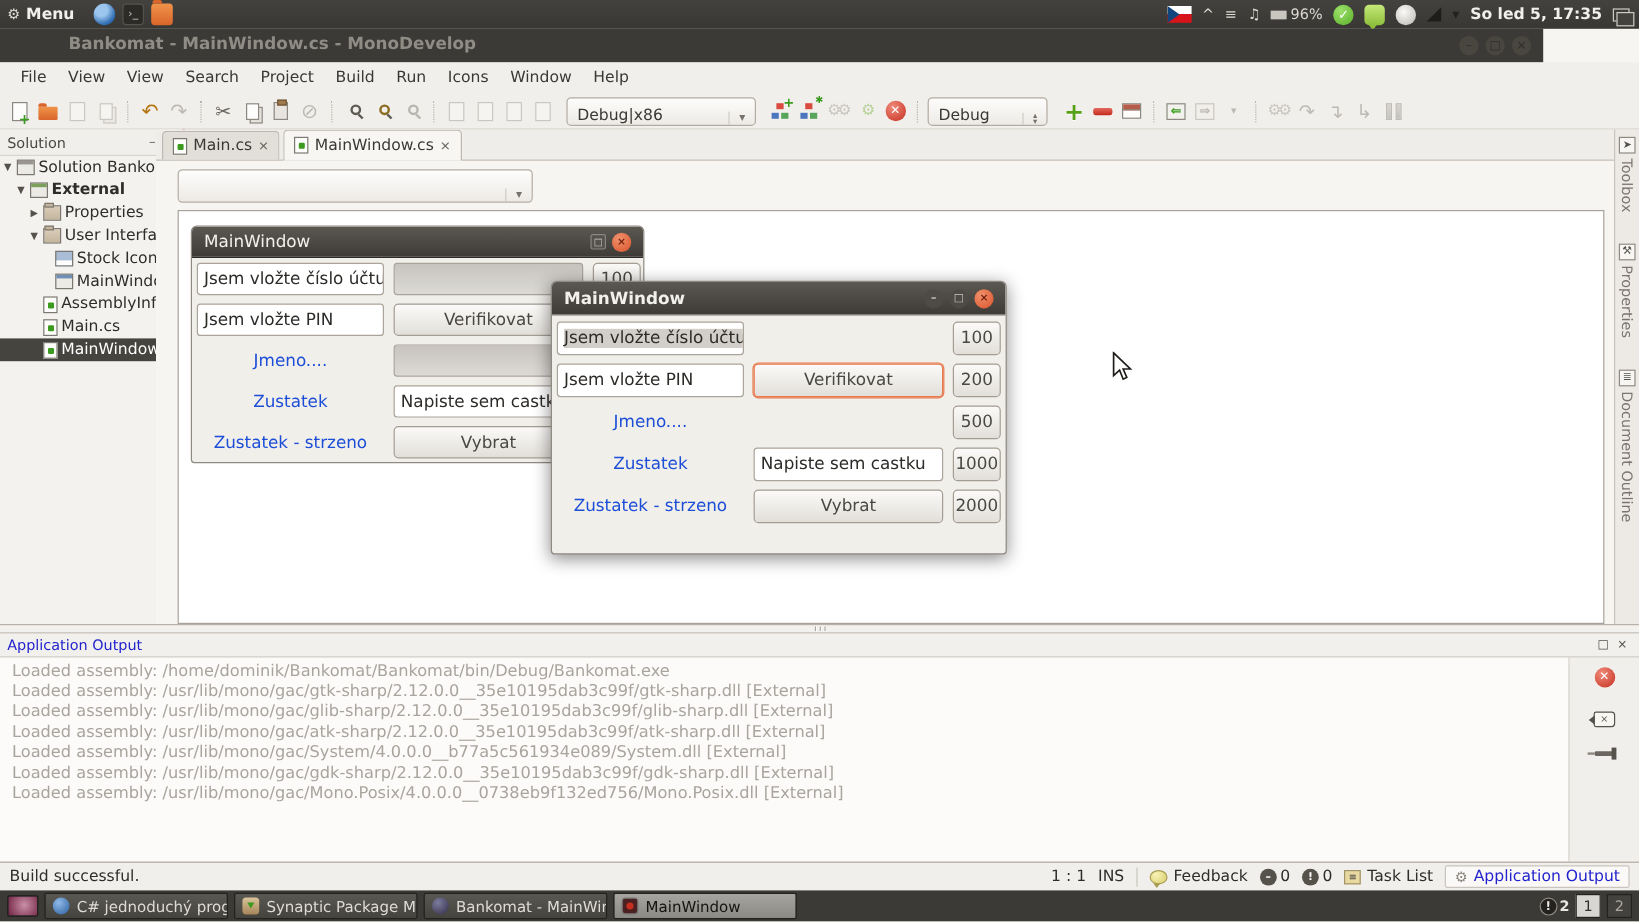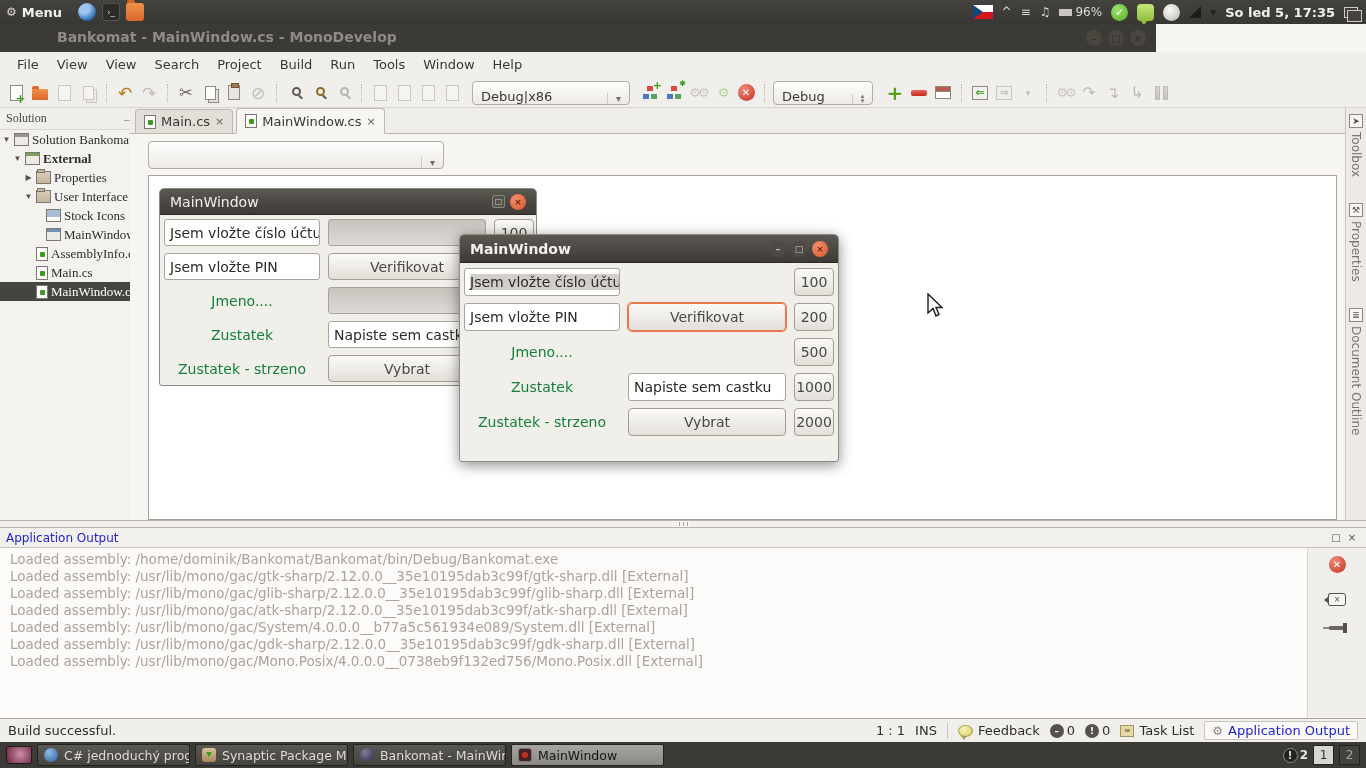--- a/index.html
+++ b/index.html
@@ -27,21 +27,21 @@
   #notes-ic { background:linear-gradient(#C5E879,#8FBF3C); border-radius:4px; position:relative; }
   #notes-ic::after { content:""; position:absolute; bottom:-4px; left:3px; border-left:4px solid transparent; border-right:4px solid transparent; border-top:5px solid #8FBF3C; }
   #elephant-ic { background:radial-gradient(circle at 40% 35%, #FBFAF8, #B9B6B0); }
   .wedge { width:0; height:0; border-left:12px solid transparent; border-bottom:12px solid #1E1D1A; }
   #paw-ic { color:#23221F; font-size:12px; }
   #clock { font-weight:bold; font-size:13px; color:#F2F0EC; }
   .winlist-ic { width:14px; height:11px; border:1px solid #CFCCC6; position:relative; }
   .winlist-ic::before { content:""; position:absolute; left:2px; top:2px; width:13px; height:10px; border:1px solid #CFCCC6; background:#43423E; }
 
   
-  #titlebar { left:0; top:24px; width:1156px; height:28px; background:#3B3A36; }
+  #titlebar { left:0; top:24px; width:1286px; height:28px; background:#3B3A36; }
   #titlebar .title { position:absolute; left:57px; top:5px; font-weight:bold; font-size:14px; color:#8F8C85; }
   .tb-circles { position:absolute; right:10px; top:6px; display:flex; gap:6px; }
   .tb-circle { width:16px; height:16px; border-radius:50%; background:#48463F; color:#2E2D29; font-size:10px; display:flex; align-items:center; justify-content:center; }
 
   
   #menubar { left:0; top:52px; width:1366px; height:26px; background:#F1EFEB; display:flex; align-items:center; padding-left:8px; }
   .menu-item { padding:0 9px; font-size:13px; color:#3A3834; height:26px; line-height:26px; }
 
   
   #toolbar { left:0; top:78px; width:1366px; height:30px; background:#F1EFEB; border-bottom:1px solid #D8D4CE; display:flex; align-items:center; padding-left:6px; gap:4px; }
@@ -73,21 +73,21 @@
   .plus-ic { color:#58A117; font-size:20px; font-weight:bold; text-shadow:0 1px 0 #fff; }
   .minus-ic { width:16px; height:6px; background:linear-gradient(#E46A60,#C4281A); border-radius:2px; }
   .winframe-ic { width:16px; height:13px; border:1px solid #8D8880; background:#FDFDFC; }
   .winframe-ic::before { content:""; display:block; height:4px; background:#B75C4A; border-bottom:1px solid #8D8880; }
   .boxarrow { width:16px; height:14px; border:1px solid #8D8880; background:#F3F1ED; display:flex; align-items:center; justify-content:center; font-size:11px; font-weight:bold; }
   .green { color:#3C9B1F; }
   .pause-ic { display:flex; gap:3px; }
   .pause-ic i { width:5px; height:14px; background:linear-gradient(#AFACA5,#807C75); border:1px solid #6E6A63; }
 
   
-  #solution-pane { left:0; top:108px; width:154px; height:412px; background:#F4F2EF; border-right:2px solid #b91c1c; overflow:hidden;font-family:Liberation Serif, serif; }
+  #solution-pane { left:0; top:108px; width:154px; height:412px; background:#F4F2EF; border-right:2px solid #b91c1c; overflow:hidden; }
   #solution-head { height:22px; background:#F1EFEB; border-bottom:1px solid #D8D4CE; display:flex; align-items:center; padding:0 4px 0 6px; font-size:12px; color:#4A4843; }
   #solution-head .sp { flex:1; }
   .pane-btn { width:14px; text-align:center; color:#6B6760; font-size:11px; }
   .titem { height:19px; display:flex; align-items:center; gap:3px; font-size:13px; color:#2F2D2A; white-space:nowrap; }
   .titem.sel { background:#46443F; color:#FFFFFF; }
   .texp { width:9px; font-size:8px; color:#55524C; text-align:center; flex:none; }
   .tic { width:15px; height:13px; flex:none; border:1px solid #7C7871; background:#ECEAE5; position:relative; }
   .tic::before { content:""; position:absolute; left:0; top:0; right:0; height:3px; background:#9A968F; }
   .tic.proj::before { background:#7BA05B; }
   .tic.fold2 { background:linear-gradient(#D9CDBA,#C4B59C); }
@@ -112,21 +112,21 @@
   .vtab .vlabel { writing-mode:vertical-rl; font-size:12px; color:#7A766E; }
   .vic { width:14px; height:14px; border:1px solid #8D8880; background:#F7F6F3; font-size:9px; color:#55524C; display:flex; align-items:center; justify-content:center; }
 
   
   .gtkwin { position:absolute; background:#F1EFEA; border:1px solid #8F8A82; border-radius:5px 5px 3px 3px; }
   .gtkbar { height:26px; background:linear-gradient(#5B5852,#3E3B37); border-radius:4px 4px 0 0; color:#F2F0EC; font-size:14px; display:flex; align-items:center; padding:0 10px; border-bottom:1px solid #2C2A27; }
   .gtkbar .sp { flex:1; }
   .gtkrows { padding:4px; display:flex; flex-direction:column; gap:7px; }
   .grow { display:grid; grid-template-columns:156px 158px 40px; column-gap:8px; height:28px; }
   .entry { background:#FFF; border:1px solid #ABA49B; border-radius:3px; font-size:14px; color:#2D2B28; display:flex; align-items:center; padding:0 5px; overflow:hidden; white-space:nowrap; }
-  .glabel { display:flex; align-items:center; justify-content:center; font-size:14px; color:#15803d; }
+  .glabel { display:flex; align-items:center; justify-content:center; font-size:14px; color:#1d4ed8; }
   .gbtn { background:linear-gradient(#FBFAF8,#E2DFD9); border:1px solid #A49D94; border-radius:4px; color:#4A4842; display:flex; align-items:center; justify-content:center; font-size:14px; }
   .gbar { background:linear-gradient(#C7C4BE,#DCDAD5); border:1px solid #A9A29A; border-radius:3px; }
   .focus-orange { border:1px solid #E8794E; box-shadow:0 0 0 1px #E8794E; }
   .gwin-circ { width:16px; height:16px; border-radius:50%; background:#4E4B46; border:1px solid #38363
 2; color:#C9C6C0; font-size:9px; display:flex; align-items:center; justify-content:center; margin-left:5px; }
   .gwin-close { background:radial-gradient(circle at 35% 30%, #F0906B, #D9542C); color:#71200C; font-weight:bold; }
   .gwin-sq { width:13px; height:13px; border:1px solid #8A8680; border-radius:2px; background:#55524C; color:#C9C6C0; font-size:8px; display:flex; align-items:center; justify-content:center; margin-left:6px; }
   .hl { background:#D2CFCA; }
 
   
@@ -221,21 +221,21 @@
 </div>
 
 <div id="menubar" class="abs">
   <span class="menu-item">File</span>
   <span class="menu-item">View</span>
   <span class="menu-item">View</span>
   <span class="menu-item">Search</span>
   <span class="menu-item">Project</span>
   <span class="menu-item">Build</span>
   <span class="menu-item">Run</span>
-  <span class="menu-item">Tools</span>
+  <span class="menu-item">Icons</span>
   <span class="menu-item">Window</span>
   <span class="menu-item">Help</span>
 </div>
 
 <div id="toolbar" class="abs">
   <span class="ticon">
       <span class="page green-plus"></span>
     </span>
   <span class="ticon">
       <span class="fold"></span>

